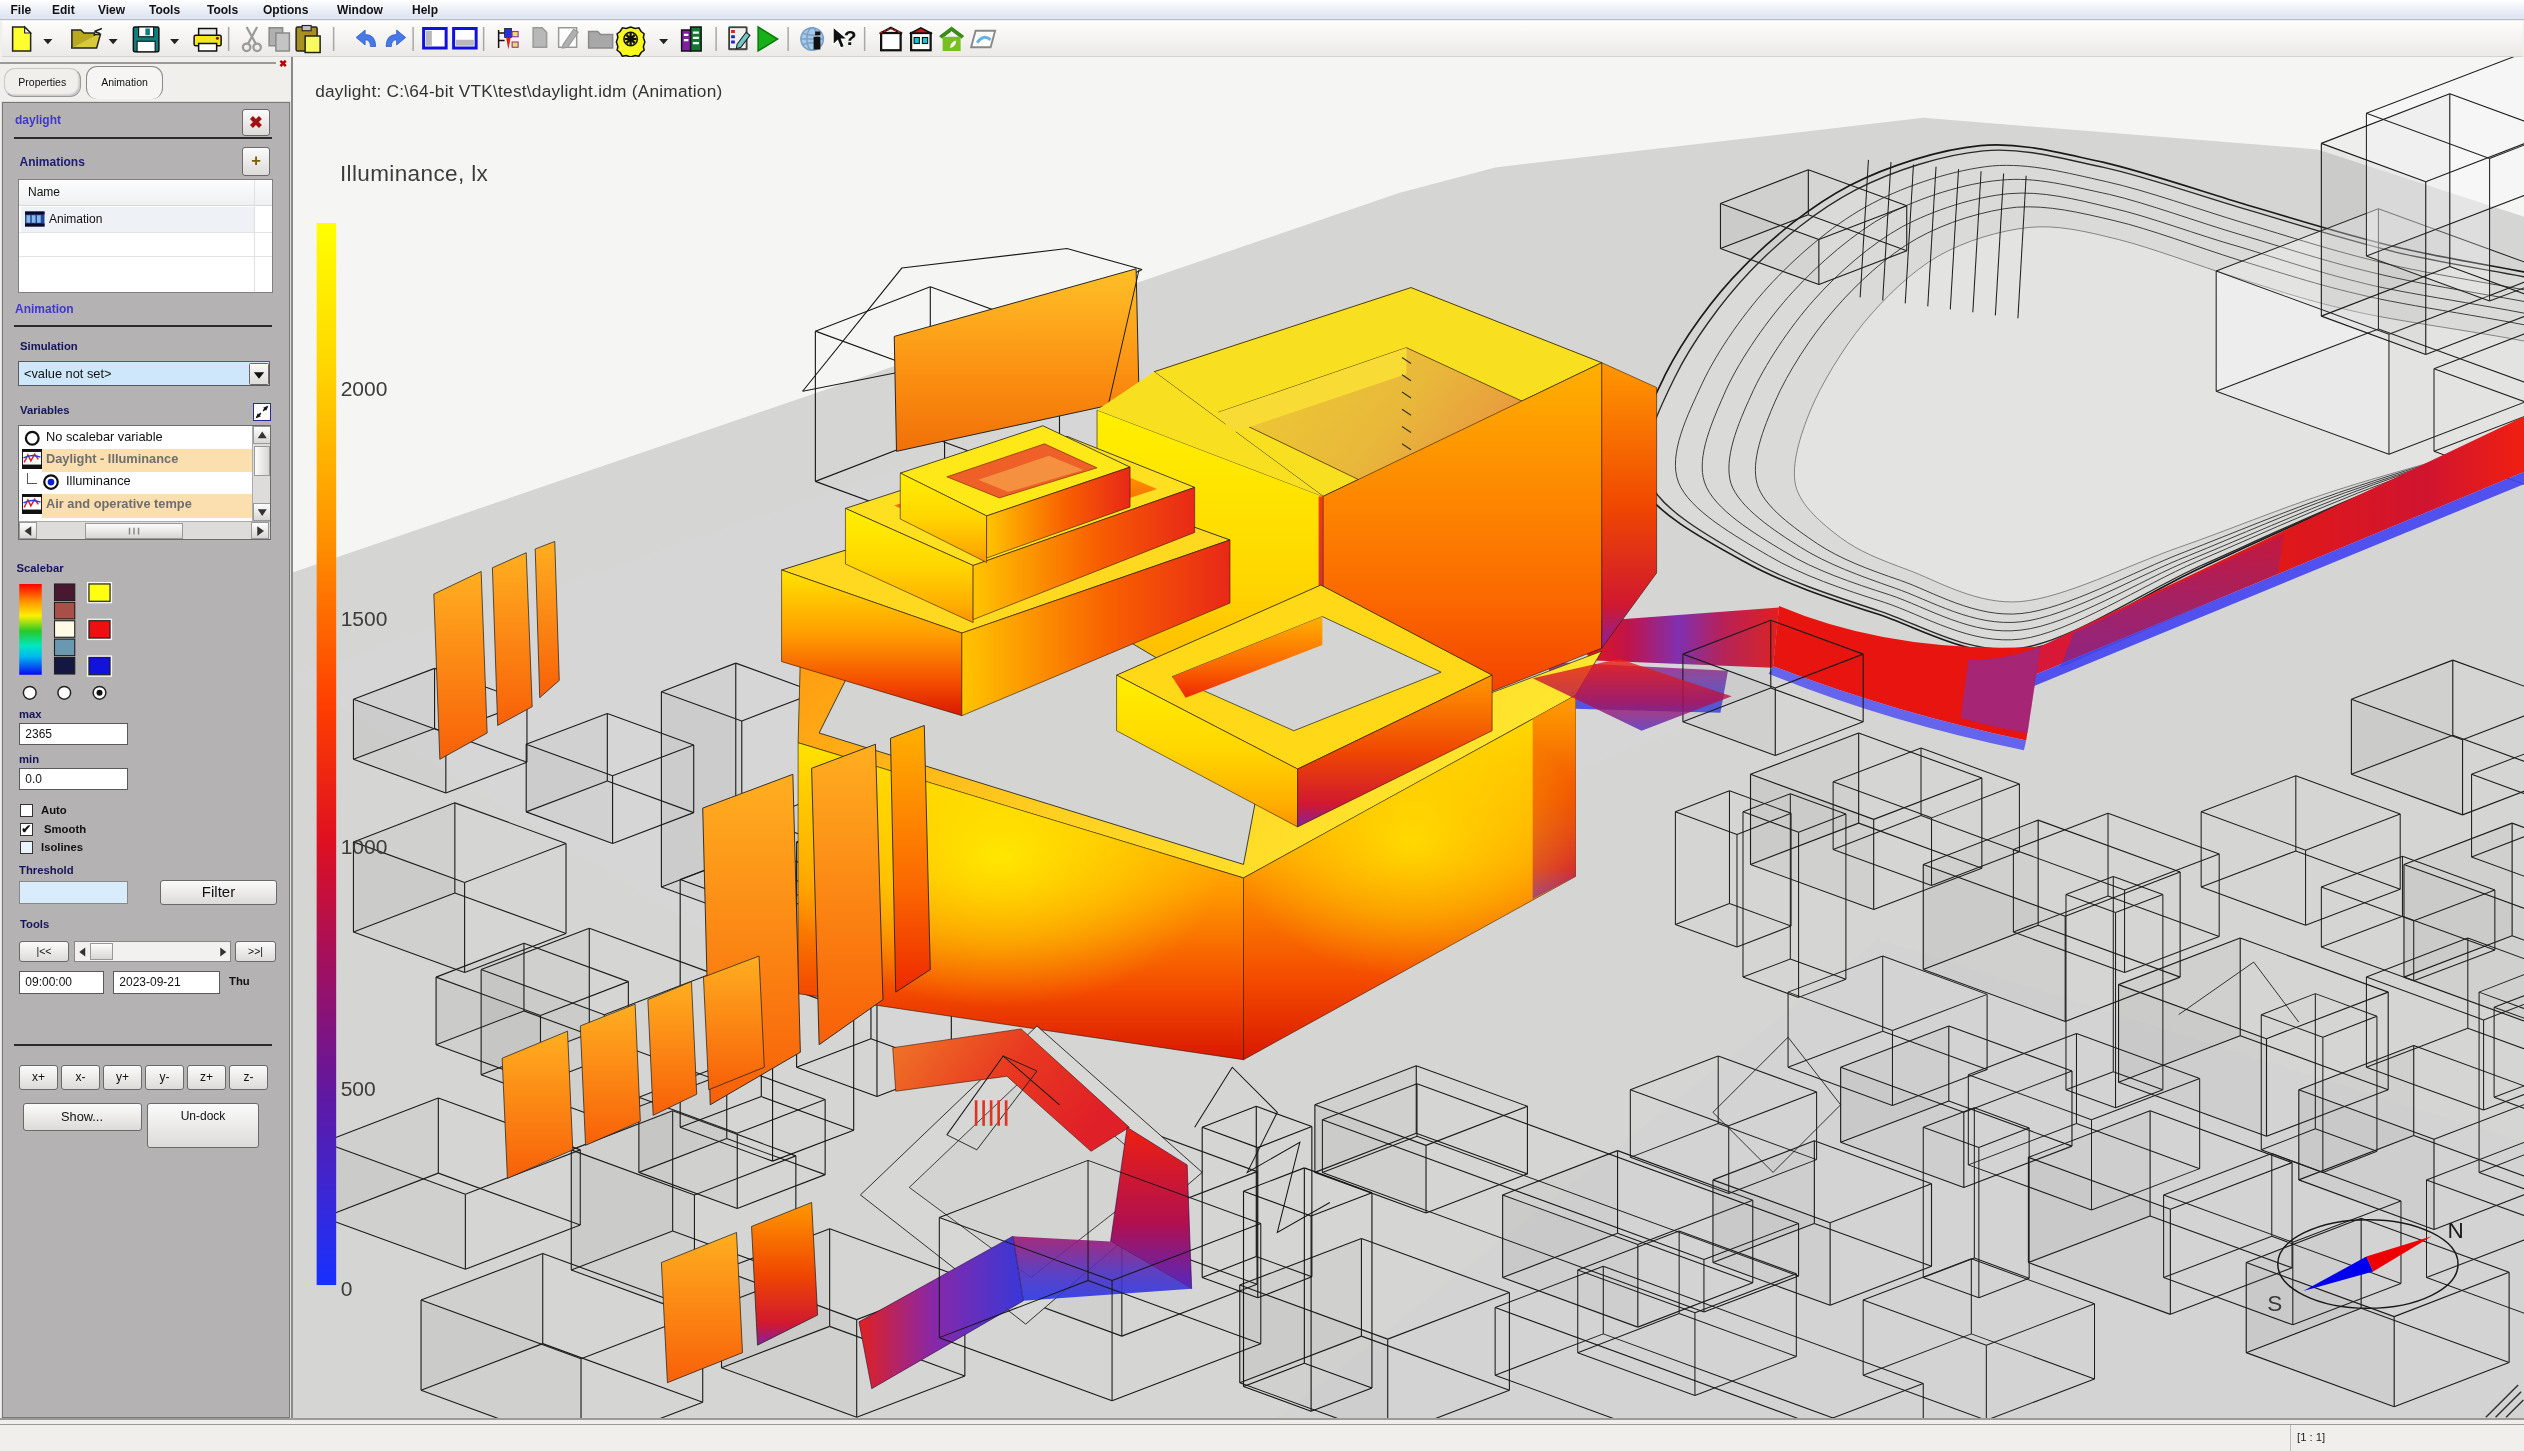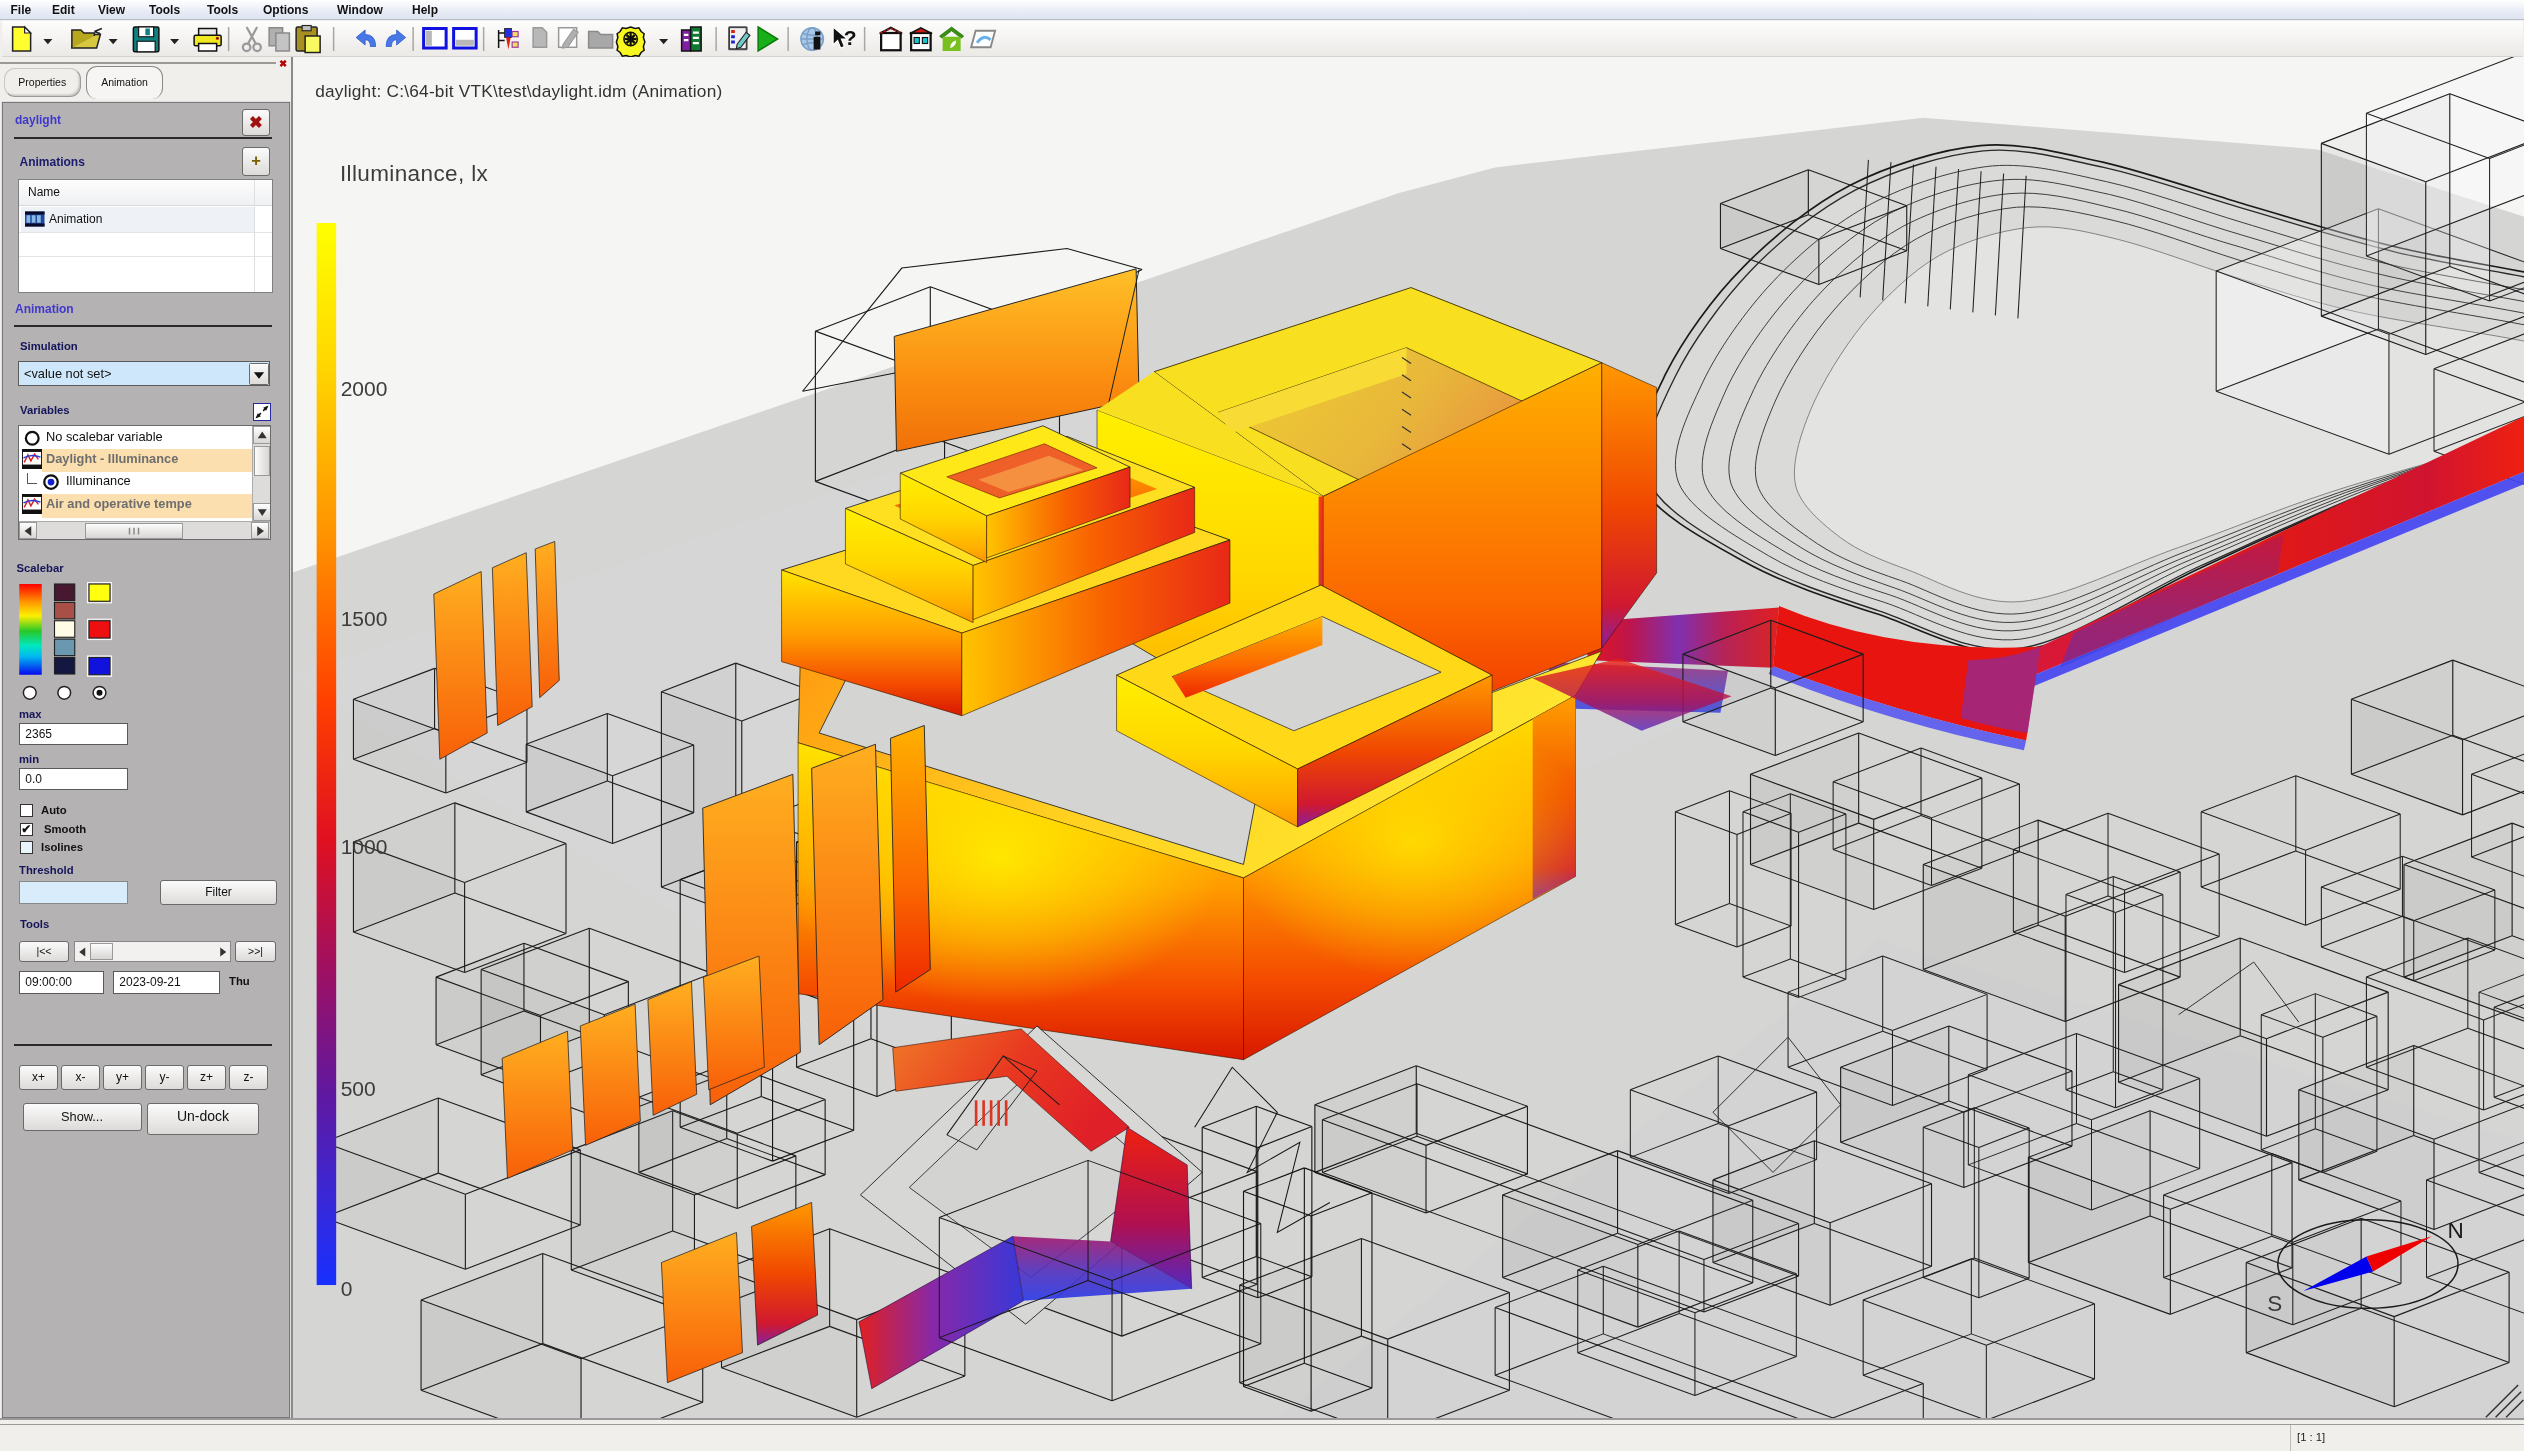--- a/index.html
+++ b/index.html
@@ -1349,21 +1349,21 @@
 <div class="lbl" style="left:19px;top:753px">min</div>
 <div class="inp" style="left:19px;top:768px;width:109px;height:22px">0.0</div>
 <div class="cb" style="left:20px;top:804px"></div>
 <div class="lbl" style="left:41px;top:804px;color:#111">Auto</div>
 <div class="cb" style="left:20px;top:823px;color:#111;font-size:12px;text-align:center;line-height:11.3px;font-weight:bold">✔</div>
 <div class="lbl" style="left:44px;top:823px;color:#111">Smooth</div>
 <div class="cb" style="left:20px;top:841px;background:#eaf4fc"></div>
 <div class="lbl" style="left:41px;top:841px;color:#111">Isolines</div>
 <div class="lbl" style="left:19px;top:864px">Threshold</div>
 <div class="inp" style="left:19px;top:881px;width:109px;height:23px;background:#d9ecfb;border-color:#888"></div>
-<div class="btn" style="left:160px;top:880px;width:117px;height:25px;line-height:22.5px;font-size:12px">Filter</div>
+<div class="btn" style="left:160px;top:880px;width:117px;height:25px;line-height:22.5px;font-size:15px">Filter</div>
 <div class="lbl" style="left:20px;top:918px;color:#15155a">Tools</div>
 <div class="btn" style="left:19px;top:941px;width:50px;height:21px;line-height:19px;font-size:10.5px">|&lt;&lt;</div>
 <div class="abs" style="left:74px;top:941px;width:157px;height:21px;background:#f2f1ef;border:1.1px solid #888">
 <svg class="abs" style="left:1.5px;top:3.8px" width="10.5" height="12" viewBox="0 0 14 16">
       <path d="M11,2 l-8,6 8,6 z" fill="#333"></path>
     </svg>
 <div class="abs" style="left:15px;top:0.8px;width:22.5px;height:17.3px;background:linear-gradient(#fcfcfc,#d8d6d4);border:0.8px solid #999"></div>
 <svg class="abs" style="left:143px;top:3.8px" width="10.5" height="12" viewBox="0 0 14 16">
       <path d="M3,2 l8,6 -8,6 z" fill="#333"></path>
     </svg>
@@ -1373,18 +1373,18 @@
 <div class="inp" style="left:113px;top:971px;width:107px;height:22.5px">2023-09-21</div>
 <div class="lbl" style="left:229px;top:975px;color:#111">Thu</div>
 <div class="abs" style="left:13.5px;top:1044px;width:258px;height:1.5px;background:#2a2a2a"></div>
 <div class="btn" style="left:19px;top:1065px;width:39px;height:25px;line-height:22.5px;font-size:12px">x+</div>
 <div class="btn" style="left:61px;top:1065px;width:39px;height:25px;line-height:22.5px;font-size:12px">x-</div>
 <div class="btn" style="left:103px;top:1065px;width:39px;height:25px;line-height:22.5px;font-size:12px">y+</div>
 <div class="btn" style="left:145px;top:1065px;width:39px;height:25px;line-height:22.5px;font-size:12px">y-</div>
 <div class="btn" style="left:187px;top:1065px;width:39px;height:25px;line-height:22.5px;font-size:12px">z+</div>
 <div class="btn" style="left:229px;top:1065px;width:39px;height:25px;line-height:22.5px;font-size:12px">z-</div>
 <div class="btn" style="left:22.5px;top:1103px;width:119px;height:28px;line-height:25.5px;font-size:12.8px">Show...</div>
-<div class="btn" style="left:147px;top:1103px;width:112px;height:32px;line-height:25.5px;font-size:14px">Un-dock</div>
+<div class="btn" style="left:147px;top:1103px;width:112px;height:45px;line-height:25.5px;font-size:12px">Un-dock</div>
 <div class="abs" style="left:0;top:1418px;width:2525px;height:1.5px;background:#9a9a9a"></div>
 <div id="status">
     <div class="abs" style="left:2290px;top:0;width:0.8px;height:27px;background:#bbb"></div>
     <div class="abs" style="left:2297px;top:6px">[1 : 1]</div>
   </div>
 
 </body></html>

